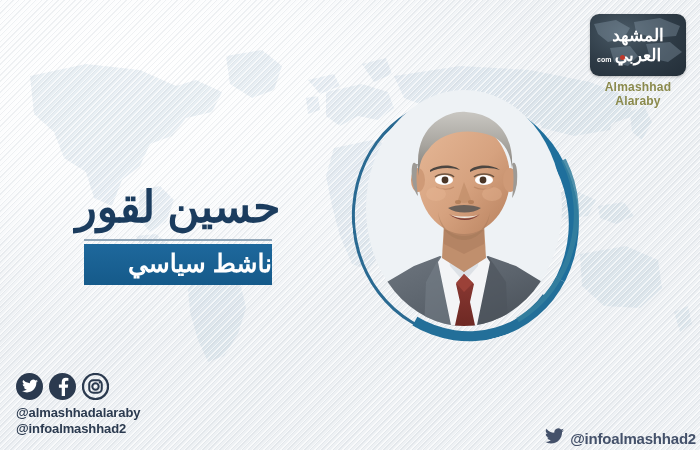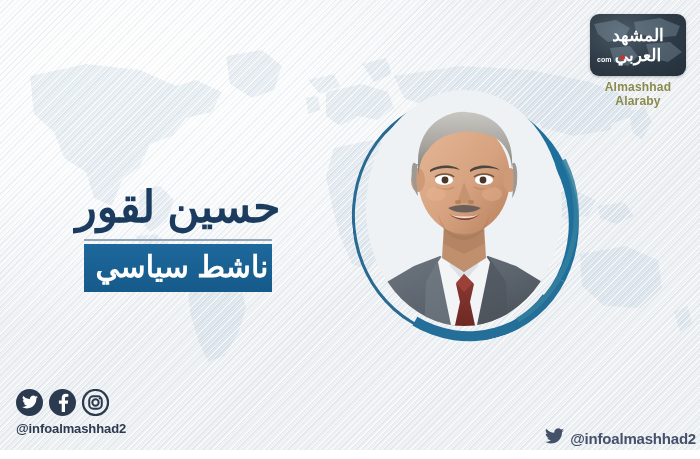--- a/index.html
+++ b/index.html
@@ -113,25 +113,26 @@
   .name-rule{
     margin:6px auto 0 auto;
     width:188px; height:2px;
     background:#93a7b8;
   }
   .role-banner{
     margin:3px auto 0 auto;
     width:188px;
     background:linear-gradient(180deg,#1e689c 0%,#155a8a 100%);
     color:#ffffff;
-    font-size:30px;
+    font-size:25px;
     font-weight:bold;
     line-height:1.35;
     padding:3px 0 5px 8px;
     direction:rtl;
+    text-align:right;
   }
 
   
   .logo-wrap{
     position:absolute;
     right:14px; top:14px;
     width:96px;
     text-align:center;
   }
   .logo-box{
@@ -416,20 +417,21 @@
       </span>
       <span class="sicon ig">
         <svg width="27" height="27" viewBox="0 0 28 28" xmlns="http://www.w3.org/2000/svg">
           <circle cx="14" cy="14" r="13" fill="none" stroke="#2b3a4f" stroke-width="2.4"></circle>
           <rect x="7.5" y="7.5" width="13" height="13" rx="4.2" fill="none" stroke="#2b3a4f" stroke-width="2.1"></rect>
           <circle cx="14" cy="14" r="3.3" fill="none" stroke="#2b3a4f" stroke-width="2.1"></circle>
           <circle cx="18.4" cy="9.8" r="1.1" fill="#2b3a4f"></circle>
         </svg>
       </span>
     </div>
+    <div class="handle">@almashhadalaraby</div>
     <div class="handle">@infoalmashhad2</div>
   </div>
 
   <div class="br-handle">
     <span class="bird">
       <svg width="19" height="16" viewBox="0 0 24 20" xmlns="http://www.w3.org/2000/svg">
         <path fill="#44516a" d="M24 2.6a9.6 9.6 0 0 1-2.8.8A4.9 4.9 0 0 0 23.3.7a9.8 9.8 0 0 1-3.1 1.2A4.9 4.9 0 0 0 11.8 6a13.9 13.9 0 0 1-10-5.1 4.9 4.9 0 0 0 1.5 6.6A4.8 4.8 0 0 1 1 6.9v.1a4.9 4.9 0 0 0 3.9 4.8 4.9 4.9 0 0 1-2.2.1 4.9 4.9 0 0 0 4.6 3.4A9.9 9.9 0 0 1 0 17.4a13.9 13.9 0 0 0 7.5 2.2c9.1 0 14-7.5 14-14v-.7A10 10 0 0 0 24 2.6z"></path>
       </svg>
     </span>
     <span class="txt">@infoalmashhad2</span>

